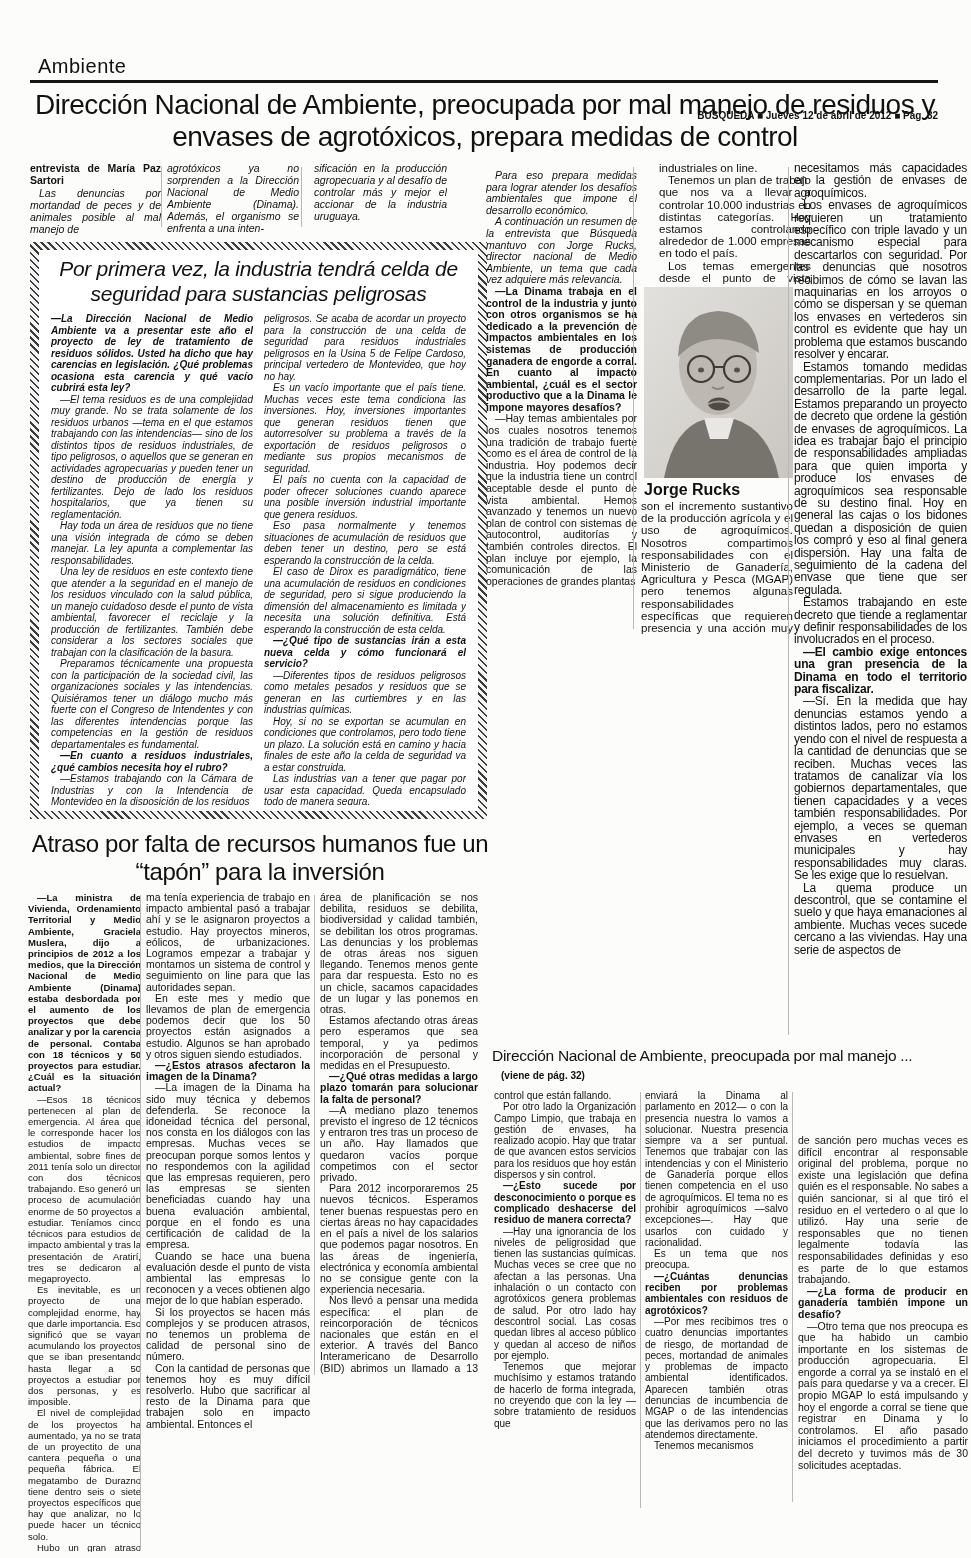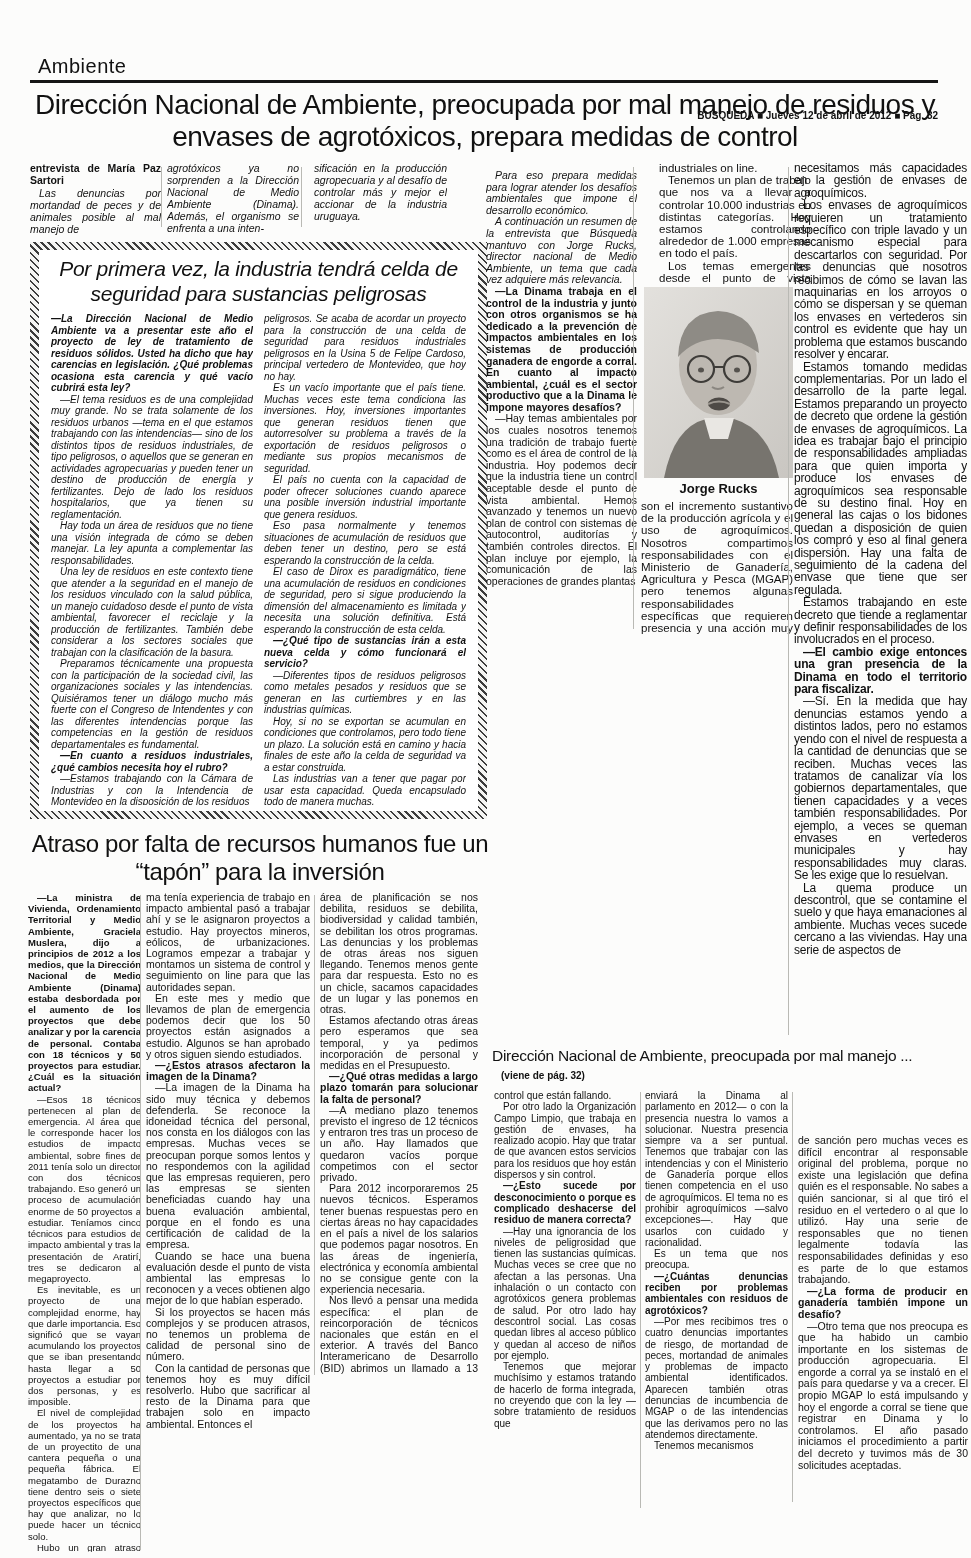--- a/index.html
+++ b/index.html
@@ -21,21 +21,21 @@
   .masthead{font-size:10px;font-weight:bold;text-align:right;margin-top:44px;}
   .toprule{background:#151515;height:3px;}
   .headline{font-size:28px;line-height:32px;text-align:center;letter-spacing:-.5px;}
   
   .lead{font-size:10.5px;line-height:12px;font-style:italic;}
   .byline{font-style:normal;font-weight:bold;margin:0 0 1px 0;}
   
   .c4{font-size:10.5px;line-height:11.6px;}
   .c5{font-size:11.5px;line-height:12.2px;}
   .c6{font-size:12px;line-height:12.4px;letter-spacing:-.2px;}
-  .caption{font-size:13px;font-weight:bold;text-align:center;}
+  .caption{font-size:16px;font-weight:bold;text-align:left;}
   
   .box{background:repeating-linear-gradient(45deg,#3c3c3c 0 1.6px,#f4f4f2 1.6px 5px);padding:8px 9px;}
   .box-inner{background:#fff;padding:4px 12px 6px 12px;height:100%;box-sizing:border-box;}
   .box-title{font-style:italic;font-size:21px;line-height:25px;text-align:center;letter-spacing:-.3px;margin:2px 0 7px 0;}
   .box-cols{display:flex;gap:11px;}
   .box-col{width:50%;height:492px;overflow:hidden;font-size:10px;line-height:11.5px;font-style:italic;text-align:justify;}
   
   .headline2{font-size:24px;line-height:28px;text-align:center;letter-spacing:-.4px;}
   .a1{font-size:9.5px;line-height:11.2px;}
   .a2{font-size:10.5px;line-height:11.2px;}
@@ -84,21 +84,21 @@
         </div>
       <div class="box-col">
           <p class="p n">peligrosos. Se acaba de acordar un proyecto para la construcción de una celda de seguridad para residuos industriales peligrosos en la Usina 5 de Felipe Cardoso, principal vertedero de Montevideo, que hoy no hay.</p>
           <p class="p">Es un vacío importante que el país tiene. Muchas veces este tema condiciona las inversiones. Hoy, inversiones importantes que generan residuos tienen que autorresolver su problema a través de la exportación de residuos peligrosos o mediante sus propios mecanismos de seguridad.</p>
           <p class="p">El país no cuenta con la capacidad de poder ofrecer soluciones cuando aparece una posible inversión industrial importante que genera residuos.</p>
           <p class="p">Eso pasa normalmente y tenemos situaciones de acumulación de residuos que deben tener un destino, pero se está esperando la construcción de la celda.</p>
           <p class="p">El caso de Dirox es paradigmático, tiene una acumulación de residuos en condiciones de seguridad, pero si sigue produciendo la dimensión del almacenamiento es limitada y necesita una solución definitiva. Está esperando la construcción de esta celda.</p>
           <p class="p b">—¿Qué tipo de sustancias irán a esta nueva celda y cómo funcionará el servicio?</p>
           <p class="p">—Diferentes tipos de residuos peligrosos como metales pesados y residuos que se generan en las curtiembres y en las industrias químicas.</p>
           <p class="p">Hoy, si no se exportan se acumulan en condiciones que controlamos, pero todo tiene un plazo. La solución está en camino y hacia finales de este año la celda de seguridad va a estar construida.</p>
-          <p class="p">Las industrias van a tener que pagar por usar esta capacidad. Queda encapsulado todo de manera muchas.</p>
+          <p class="p">Las industrias van a tener que pagar por usar esta capacidad. Queda encapsulado todo de manera segura.</p>
         </div>
     </div>
   </div>
 </div>
 
 <div class="abs c4 just clip" style="left:486px;top:162px;width:151px;height:472px;margin-top:8px;">
     <p class="p i">Para eso prepara medidas para lograr atender los desafíos ambientales que impone el desarrollo económico.</p>
     <p class="p i">A continuación un resumen de la entrevista que Búsqueda mantuvo con Jorge Rucks, director nacional de Medio Ambiente, un tema que cada vez adquiere más relevancia.</p>
     <p class="p b">—La Dinama trabaja en el control de la industria y junto con otros organismos se ha dedicado a la prevención de impactos ambientales en los sistemas de producción ganadera de engorde a corral. En cuanto al impacto ambiental, ¿cuál es el sector productivo que a la Dinama le impone mayores desafíos?</p>
     <p class="p">—Hay temas ambientales por los cuales nosotros tenemos una tradición de trabajo fuerte como es el área de control de la industria. Hoy podemos decir que la industria tiene un control aceptable desde el punto de vista ambiental. Hemos avanzado y tenemos un nuevo plan de control con sistemas de autocontrol, auditorías y también controles directos. El plan incluye por ejemplo, la comunicación de las operaciones de grandes plantas</p>

